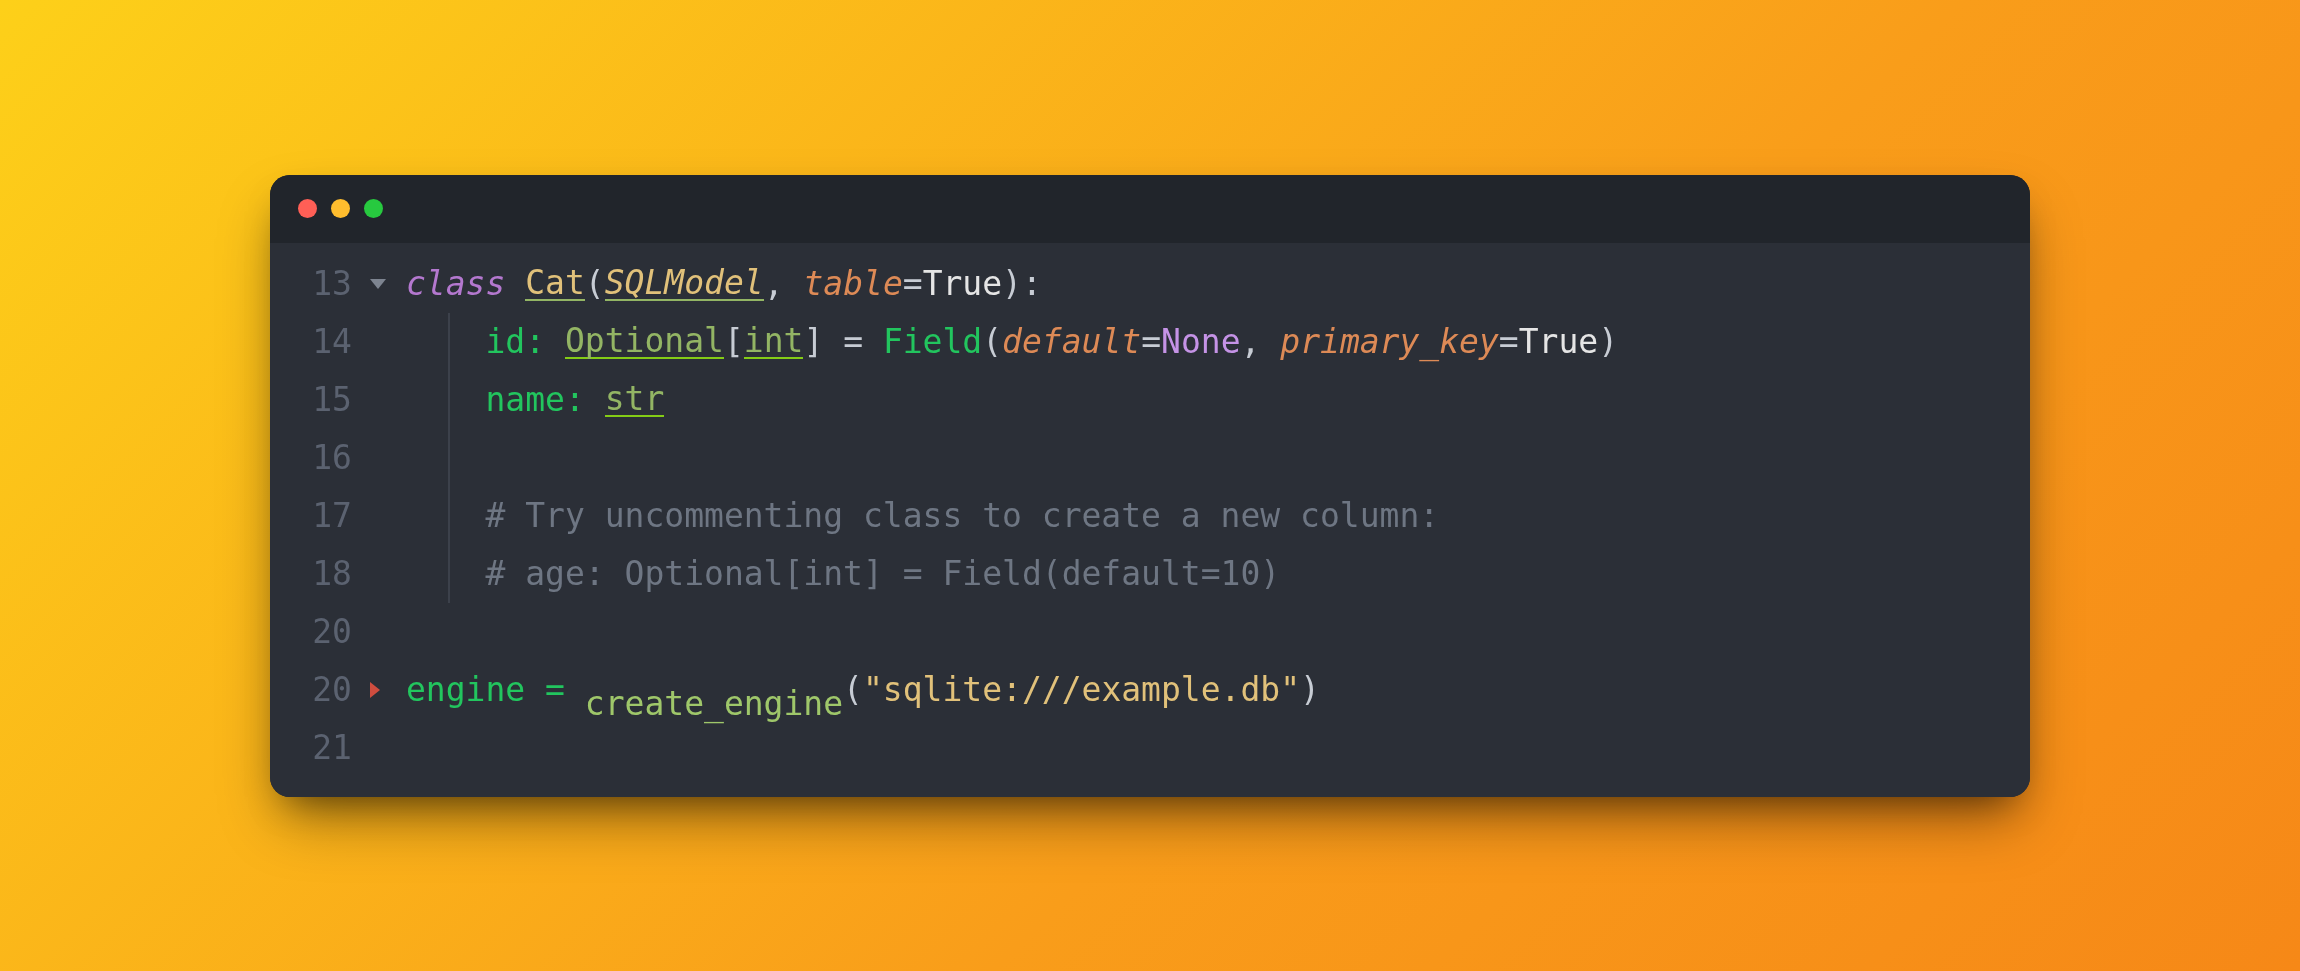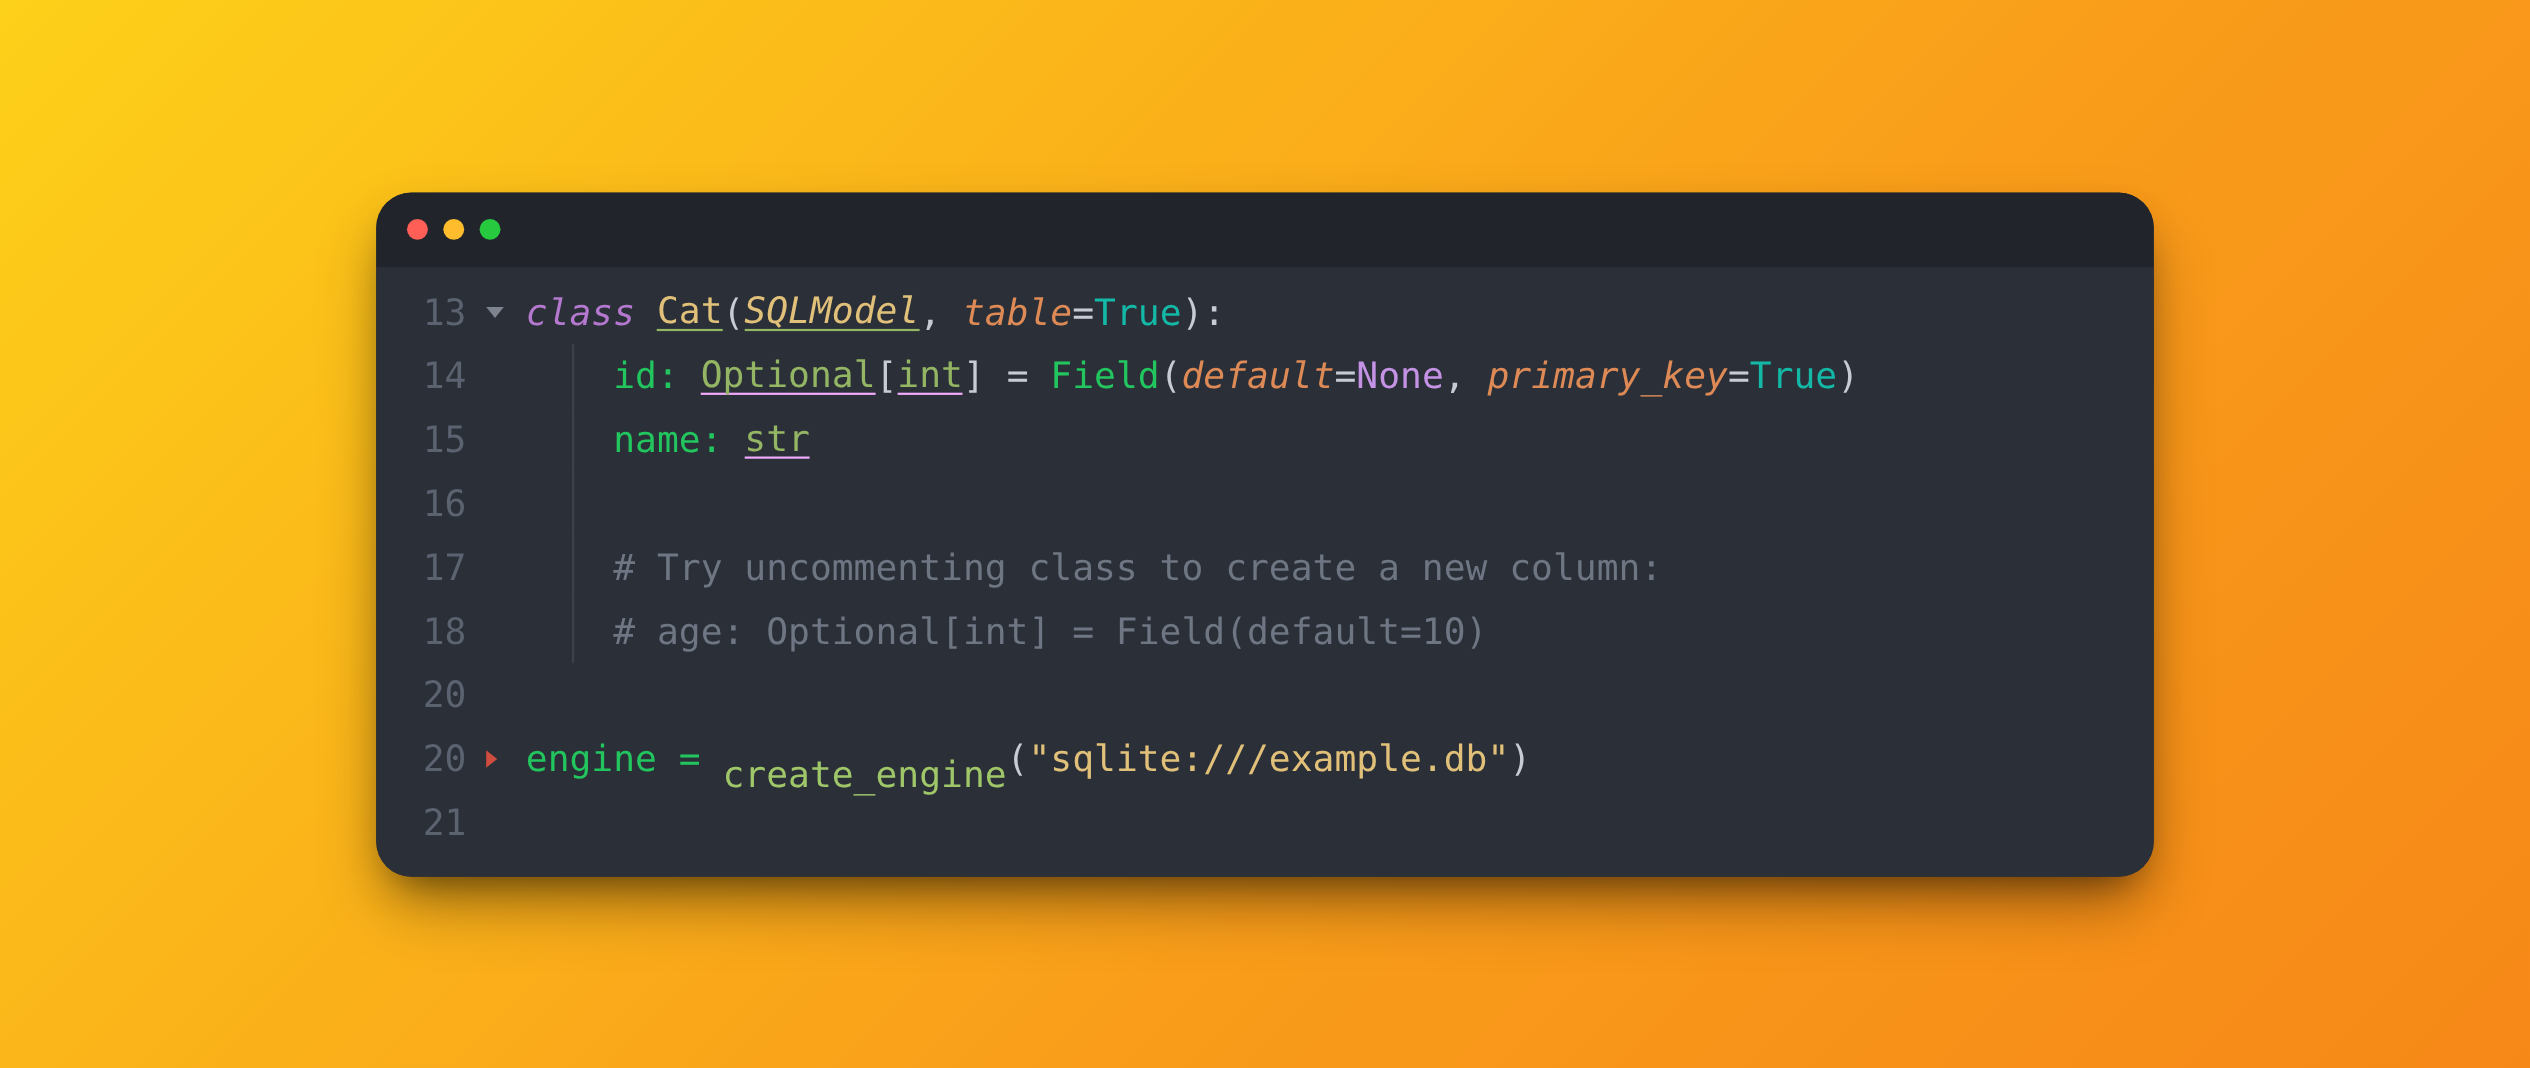--- a/index.html
+++ b/index.html
@@ -8,23 +8,23 @@
     width: 2300px; height: 971px;
   }
   body {
     background: linear-gradient(135deg, #fdd019 0%, #f99d1a 60%, #f68817 100%);
     display: flex;
     align-items: center;
     justify-content: center;
     font-family: "SF Mono", "Menlo", "Consolas", "Monaco", monospace;
   }
   .window {
-    width: 1616px;
+    width: 1760px;
     background: #282c34;
-    border-radius: 32px;
+    border-radius: 20px;
     overflow: hidden;
     box-shadow: 0 30px 60px -10px rgba(0,0,0,0.4), 0 18px 36px -18px rgba(0,0,0,0.5);
   }
   .titlebar {
     height: 68px;
     background: #21252b;
     display: flex;
     align-items: center;
     padding-left: 28px;
     gap: 14px;
@@ -95,25 +95,25 @@
     top:0; bottom:0;
     width:2px;
     background:#3c414b;
   }
 
   
   .kw   { color:#b478cf; font-style:italic; }
   .cls  { color:#e1c17a; border-bottom:2px solid #93b564; }
   .base { color:#e1c17a; font-style:italic; border-bottom:2px solid #93b564; }
   .arg  { color:#dd8a56; font-style:italic; }
-  .bool { color:#14b8a6; }
+  .bool { color:#e5e5e5; }
   .none { color:#c593e6; }
   .punc { color:#c7ccd4; }
   .field{ color:#22c55e; }
-  .type { color:#93b564; border-bottom:2px solid #f0abfc; }
+  .type { color:#93b564; border-bottom:2px solid #84cc16; }
   .call { color:#9fc76a;margin-top:28px; }
   .cmt  { color:#6e7683; }
   .str  { color:#e1c17a; }
   .attr { color:#d6a364; }
 </style>
 </head>
 <body>
 
 <div class="window">
   <div class="titlebar">

